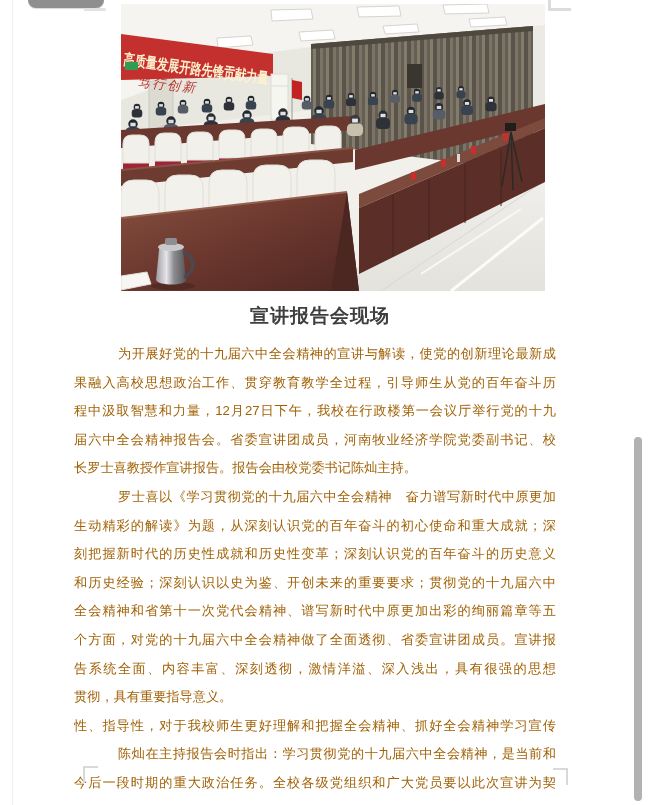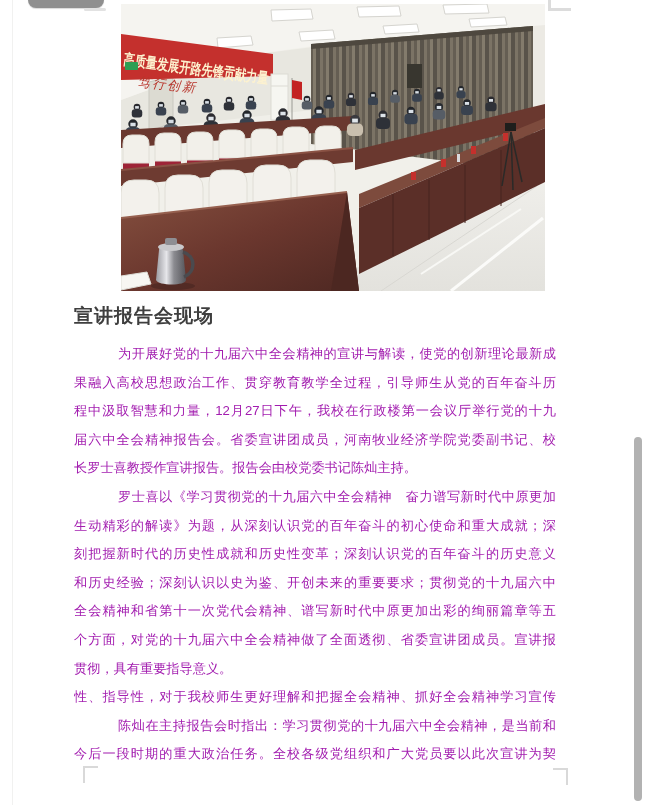--- a/index.html
+++ b/index.html
@@ -19,27 +19,27 @@
   .corner.bl{left:83px;top:766px;width:13px;height:15px;
     border-left:2px solid #d9d9d9;border-top:2px solid #d9d9d9;}
   .corner.br{left:553px;top:768px;width:13px;height:15px;
     border-right:2px solid #d9d9d9;border-top:2px solid #d9d9d9;}
 
   .photo{position:absolute;left:121px;top:4px;width:424px;height:287px;margin:0;padding:0;
     overflow:hidden;background:#efeee9;}
   .photo svg{display:block;}
 
   .article-title{position:absolute;left:74px;top:303px;width:492px;margin:0;
-    font-size:19px;font-weight:600;color:#3e3e3e;letter-spacing:1px;}
+    text-align:center;font-size:19px;font-weight:600;color:#3e3e3e;letter-spacing:1px;}
 
   .article-body{position:absolute;left:74px;top:340px;width:482px;}
   .para{margin:0;padding:0;}
   .line{
     height:28.6px;line-height:28.6px;overflow:hidden;
-    font-size:13.2px;color:#a21caf;letter-spacing:0;
+    font-size:13.2px;color:#a16207;letter-spacing:0;
     text-align:justify;text-align-last:justify;
   }
   .line.indent{padding-left:44px;}
   .line.endline{text-align-last:left;}
 
   .scrollbar-thumb{position:absolute;left:634px;top:437px;width:8px;height:364px;
     background:#b2b2b2;border-radius:4px;}
 </style>
 </head>
 <body>
@@ -289,20 +289,21 @@
       <div class="line">届六中全会精神报告会。省委宣讲团成员，河南牧业经济学院党委副书记、校</div>
       <div class="line endline">长罗士喜教授作宣讲报告。报告会由校党委书记陈灿主持。</div>
     </div>
     <div class="para">
       <div class="line indent">罗士喜以《学习贯彻党的十九届六中全会精神　奋力谱写新时代中原更加</div>
       <div class="line">生动精彩的解读》为题，从深刻认识党的百年奋斗的初心使命和重大成就；深</div>
       <div class="line">刻把握新时代的历史性成就和历史性变革；深刻认识党的百年奋斗的历史意义</div>
       <div class="line">和历史经验；深刻认识以史为鉴、开创未来的重要要求；贯彻党的十九届六中</div>
       <div class="line">全会精神和省第十一次党代会精神、谱写新时代中原更加出彩的绚丽篇章等五</div>
       <div class="line">个方面，对党的十九届六中全会精神做了全面透彻、省委宣讲团成员。宣讲报</div>
+      <div class="line">告系统全面、内容丰富、深刻透彻，激情洋溢、深入浅出，具有很强的思想</div>
       <div class="line endline">贯彻，具有重要指导意义。</div>
       <div class="line">性、指导性，对于我校师生更好理解和把握全会精神、抓好全会精神学习宣传</div>
     </div>
     <div class="para">
       <div class="line indent">陈灿在主持报告会时指出：学习贯彻党的十九届六中全会精神，是当前和</div>
       <div class="line">今后一段时期的重大政治任务。全校各级党组织和广大党员要以此次宣讲为契</div>
     </div>
   </div>
 
 <div class="corner bl"></div>

